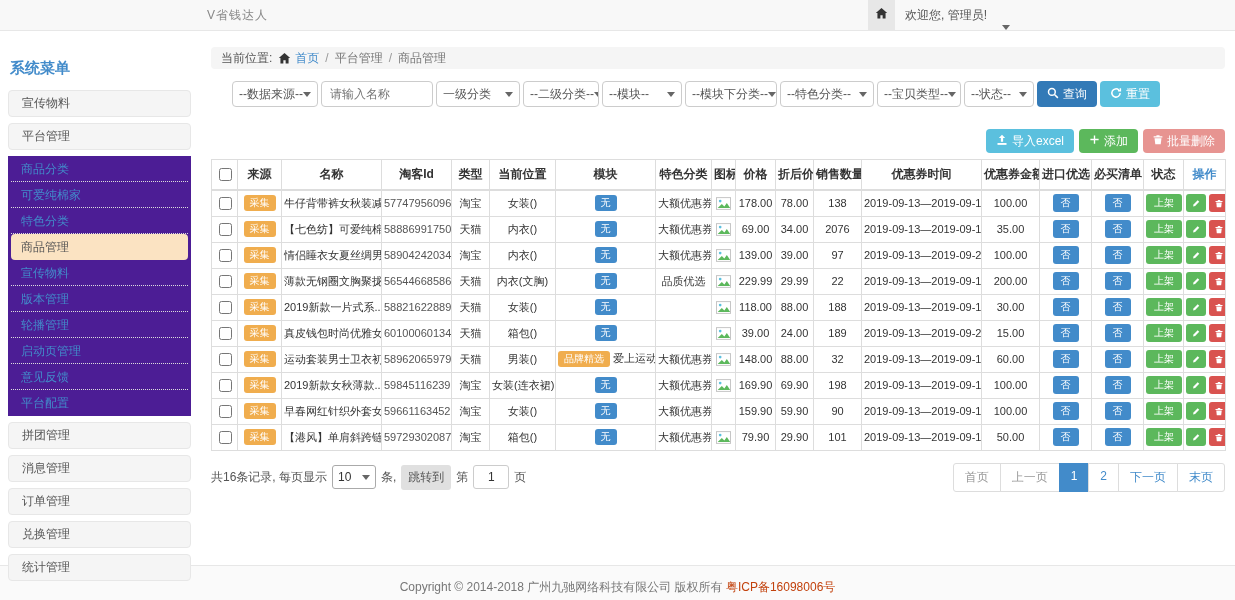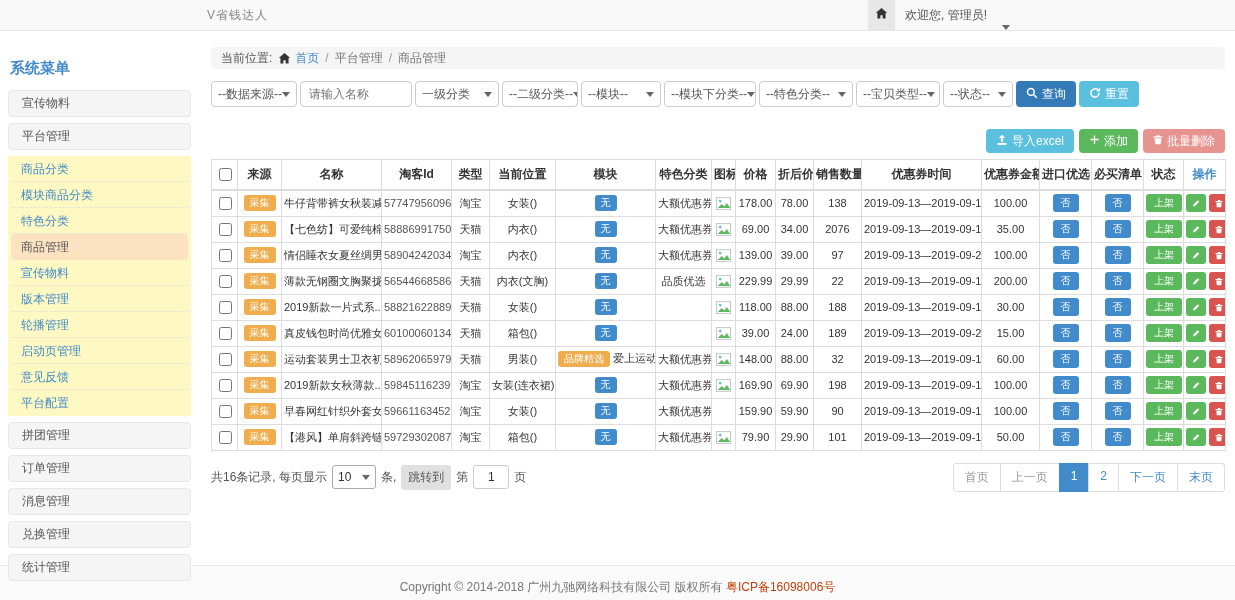--- a/index.html
+++ b/index.html
@@ -14,33 +14,33 @@
   .home-box { position:absolute; left:868px; top:0; width:27px; height:30px; background:#e7e7e7; display:flex; align-items:center; justify-content:center; color:#333; cursor:pointer; }
   .welcome { position:absolute; left:905px; top:0; line-height:30px; color:#555; cursor:pointer; display:flex; align-items:flex-end; gap:15px; }
   .caret { display:inline-block; width:0; height:0; border-left:4px solid transparent; border-right:4px solid transparent; border-top:5px solid #666; }
   
   .footer { position:absolute; left:0; right:0; top:565px; height:35px; background:#fafafa; border-top:1px solid #e7e7e7; text-align:center; padding-top:13px; color:#777; z-index:1; }
   .footer a { color:#c2410c; text-decoration:none; }
   
   .sidebar { position:absolute; left:8px; top:55px; width:183px; bottom:5px; overflow:hidden; z-index:2; }
   .sidebar-title { color:#428bca; font-weight:bold; font-size:15px; padding:4px 2px 12px 2px; }
   .side-group { height:27px; line-height:25px; background:#f5f5f5; border:1px solid #e7e7e7; border-radius:4px; margin-bottom:6px; padding-left:13px; color:#555; cursor:pointer; }
-  .side-sub { background:#fef9c3; margin-bottom:6px; padding:0 3px; }
+  .side-sub { background:#4c1d95; margin-bottom:6px; padding:0 3px; }
   .side-sub-item { height:26px; line-height:26px; border-bottom:1px dotted #ddd; color:#428bca; padding-left:10px; cursor:pointer; }
   .side-sub-item:last-child { border-bottom:none; }
   .side-sub-item.active { background:#fbe3c2; border-radius:4px; color:#555; border-bottom-color:transparent; }
   
   .content { position:absolute; left:211px; width:1014px; top:47px; z-index:2; }
   .breadcrumb { background:#f5f5f5; border-radius:4px; height:22px; padding:0 10px; color:#555; margin-bottom:12px; display:flex; gap:6px; align-items:center; }
   .breadcrumb .bc-home-link { color:#428bca; cursor:pointer; }
   .breadcrumb .bc-sep { color:#999; }
   .breadcrumb .bc-item { color:#777; }
   .bc-home-icon { display:inline-flex; color:#333; margin-right:-2px; }
   
-  .filter-bar { display:flex; gap:3px; align-items:center; margin-bottom:4px; }
+  .filter-bar { display:flex; gap:3px; align-items:center; margin-bottom:4px;margin-left:21px; }
   .filter-bar > *:nth-child(1){ width:86px; }
   .filter-bar > *:nth-child(2){ width:112px; }
   .filter-bar > *:nth-child(3){ width:84px; }
   .filter-bar > *:nth-child(4){ width:76px; }
   .filter-bar > *:nth-child(5){ width:80px; }
   .filter-bar > *:nth-child(6){ width:92px; }
   .filter-bar > *:nth-child(7){ width:94px; }
   .filter-bar > *:nth-child(8){ width:84px; }
   .filter-bar > *:nth-child(9){ width:70px; }
   .select-box { height:26px; border:1px solid #ccc; border-radius:4px; background:#fff; color:#555; display:flex; align-items:center; justify-content:space-between; padding:0 6px; cursor:pointer; white-space:nowrap; overflow:hidden; }
@@ -103,33 +103,33 @@
   <a>粤ICP备16098006号</a>
 </div>
 
 <div class="sidebar">
   <div class="sidebar-title">系统菜单</div>
   <div>
       <div class="side-group">宣传物料</div>
       <div class="side-group">平台管理</div>
       <div class="side-sub">
         <div class="side-sub-item">商品分类</div>
-        <div class="side-sub-item">模块商品分类</div>
+        <div class="side-sub-item">可爱纯棉家</div>
         <div class="side-sub-item">特色分类</div>
         <div class="side-sub-item active">商品管理</div>
         <div class="side-sub-item">宣传物料</div>
         <div class="side-sub-item">版本管理</div>
         <div class="side-sub-item">轮播管理</div>
         <div class="side-sub-item">启动页管理</div>
         <div class="side-sub-item">意见反馈</div>
         <div class="side-sub-item">平台配置</div>
       </div>
       <div class="side-group">拼团管理</div>
+      <div class="side-group">消息管理</div>
       <div class="side-group">订单管理</div>
-      <div class="side-group">消息管理</div>
       <div class="side-group">兑换管理</div>
       <div class="side-group">统计管理</div>
     </div>
 </div>
 
 <div class="content">
 
   <div class="breadcrumb">
     <span>当前位置:</span>
     <span class="bc-home-icon">

